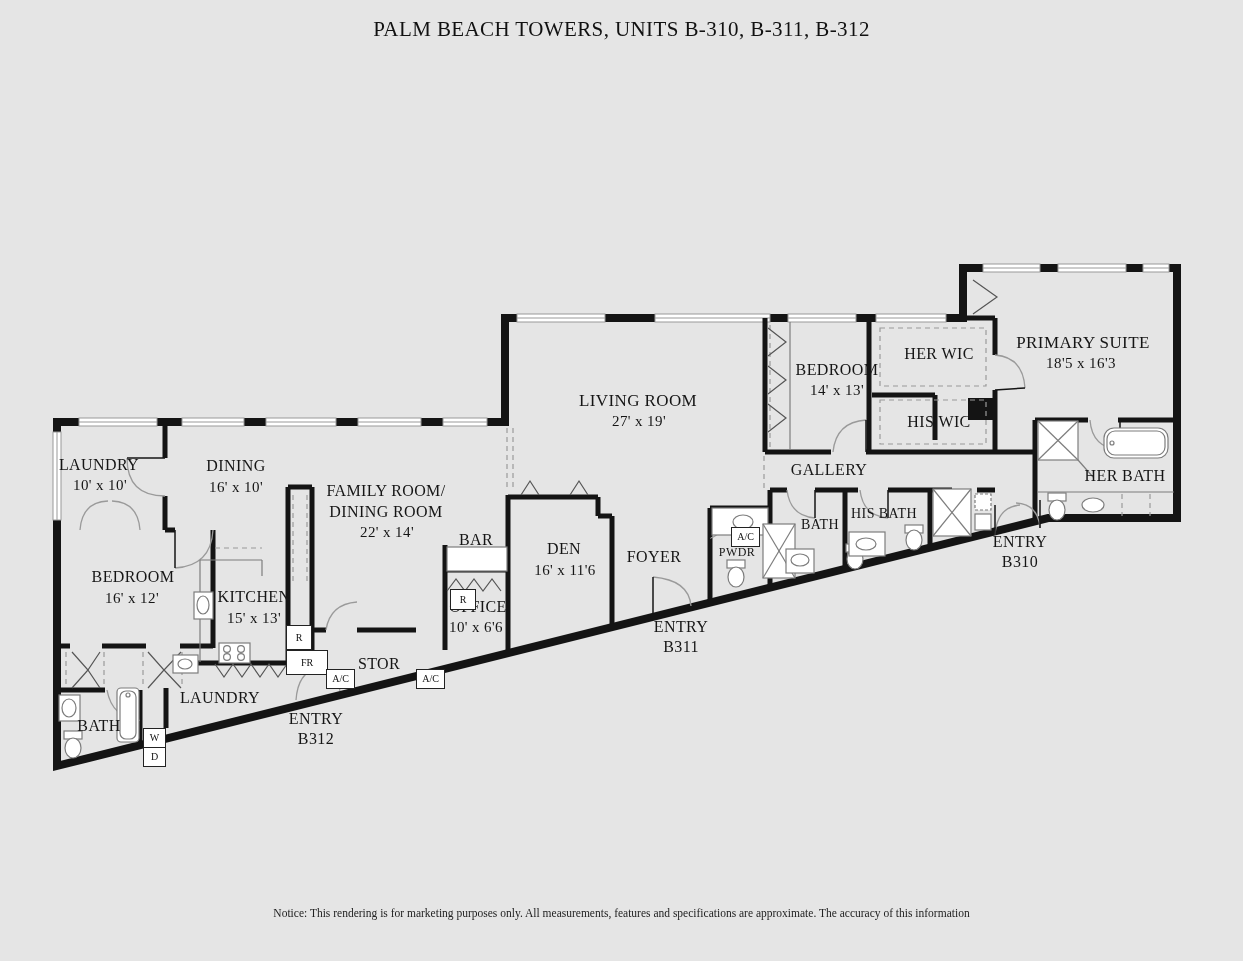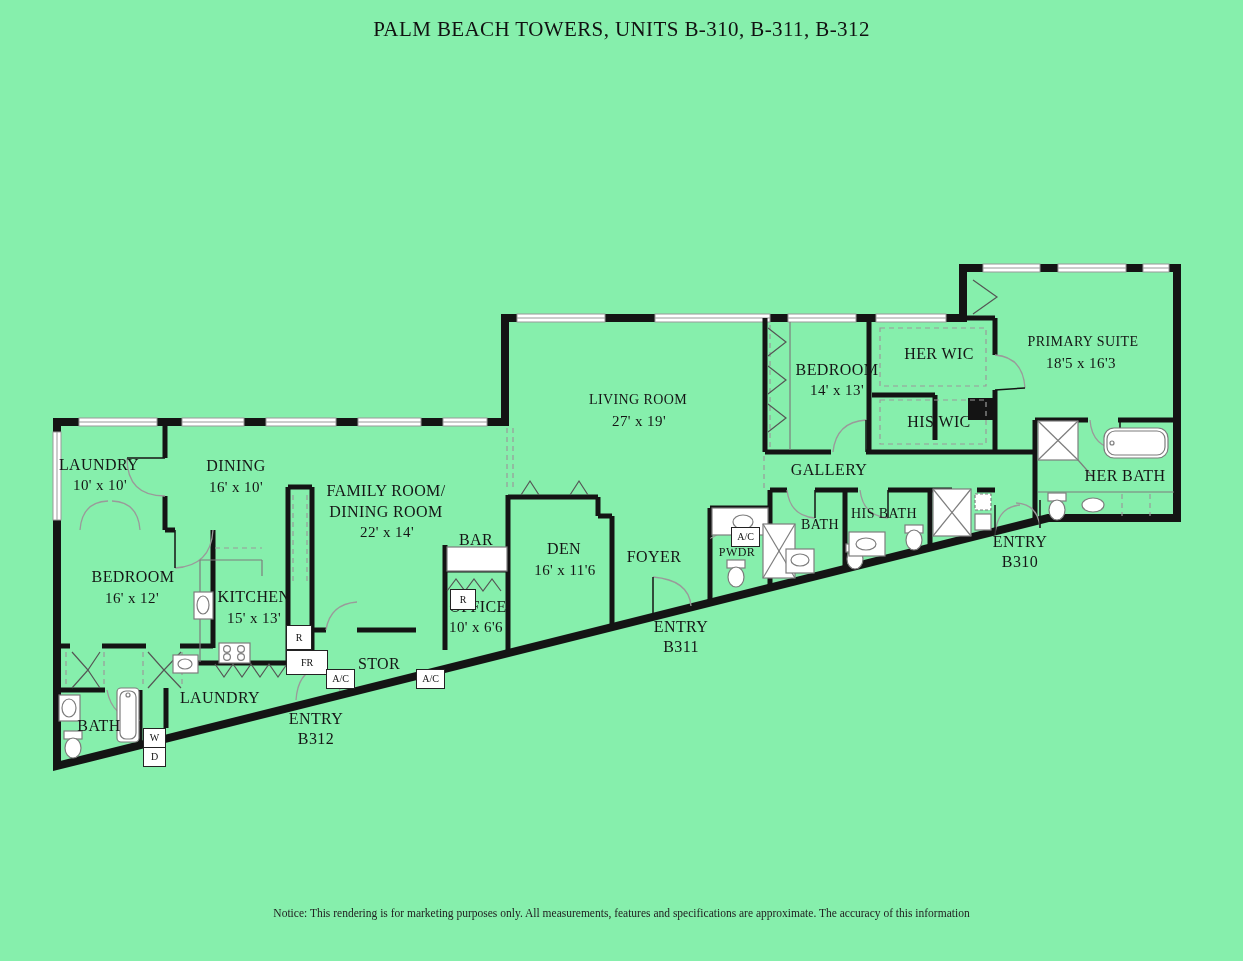--- a/index.html
+++ b/index.html
@@ -1,23 +1,23 @@
 <!DOCTYPE html>
 <html><head>
 <meta charset="utf-8">
 <style>
   html,body{margin:0;padding:0;background:#f7f7f5;}
-  #canvas{position:relative;width:1243px;height:961px;background:#86efac;overflow:hidden;
+  #canvas{position:relative;width:1243px;height:961px;background:#e5e5e5;overflow:hidden;
           font-family:"Liberation Serif",serif;color:#111;}
   #plan-svg{position:absolute;left:0;top:0;}
   .title{position:absolute;left:0;top:17px;width:1243px;text-align:center;
          font-size:21px;letter-spacing:0.4px;}
   .lbl{position:absolute;transform:translate(-50%,-50%);font-size:16px;color:#151515;
        white-space:nowrap;text-align:center;letter-spacing:0.4px;line-height:1;}
-  .lbl.big{font-size:14px;}
+  .lbl.big{font-size:17px;}
   .lbl.dim{font-size:15px;}
   .fixbox{position:absolute;border:1.3px solid #222;background:#fff;font-size:10px;
           display:flex;align-items:center;justify-content:center;line-height:1;box-sizing:border-box;margin-top:39px;}
   .notice{position:absolute;left:0;top:906px;width:1243px;text-align:center;
           font-size:11.5px;line-height:15px;color:#222;}
 </style>
 </head>
 <body>
 
 <div id="canvas">

